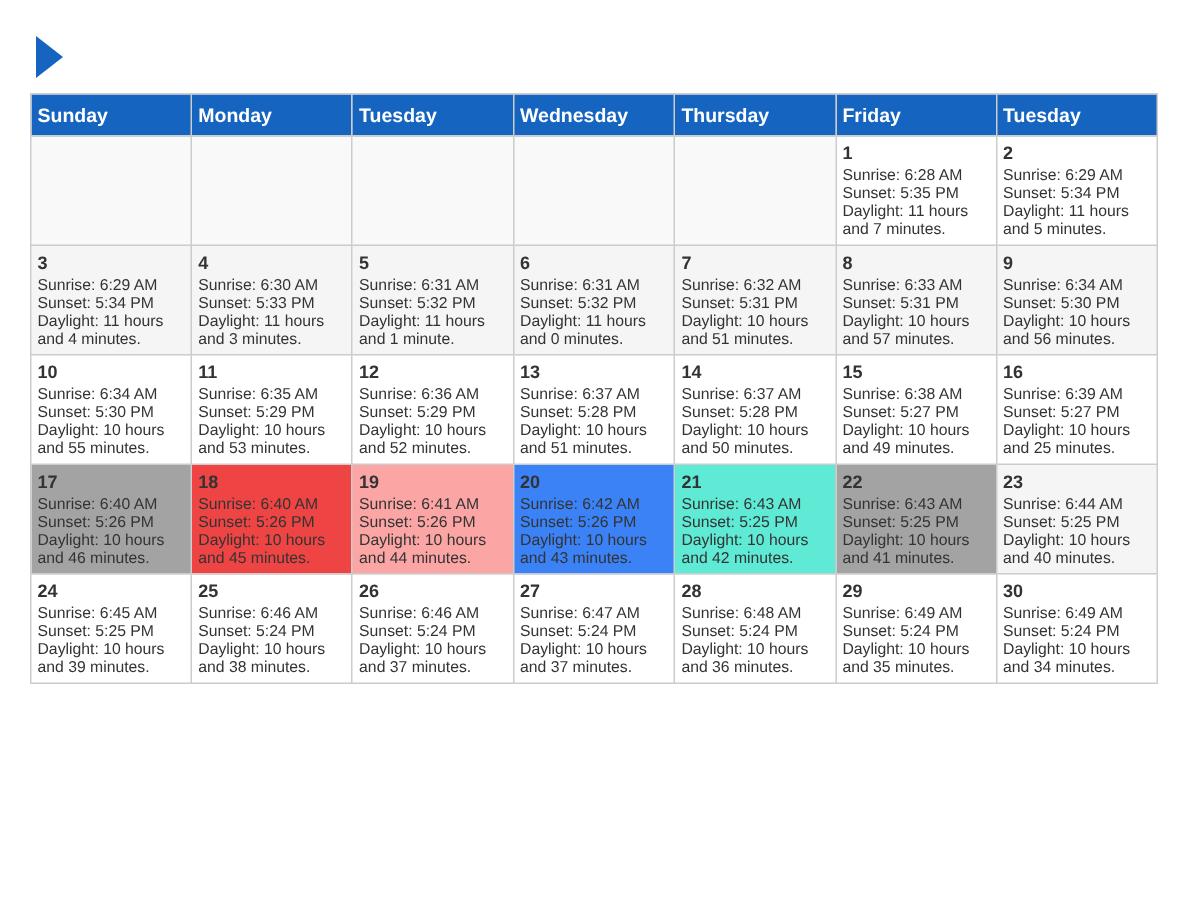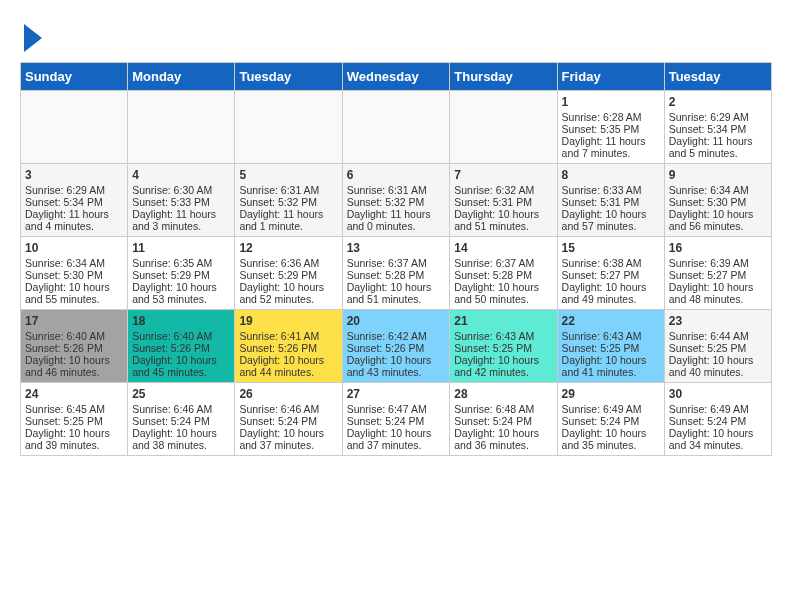--- a/index.html
+++ b/index.html
@@ -216,55 +216,55 @@
         <td>
           <span class="day-num">15</span>
           <div>Sunrise: 6:38 AM</div>
           <div>Sunset: 5:27 PM</div>
           <div>Daylight: 10 hours and 49 minutes.</div>
         </td>
         <td>
           <span class="day-num">16</span>
           <div>Sunrise: 6:39 AM</div>
           <div>Sunset: 5:27 PM</div>
-          <div>Daylight: 10 hours and 48 minutes.</div>
+          <div>Daylight: 10 hours and 25 minutes.</div>
         </td>
       </tr>
       <tr>
         <td style="background: #a3a3a3;">
           <span class="day-num">17</span>
           <div>Sunrise: 6:40 AM</div>
           <div>Sunset: 5:26 PM</div>
           <div>Daylight: 10 hours and 46 minutes.</div>
         </td>
-        <td style="background: #14b8a6;">
+        <td style="background: #ef4444;">
           <span class="day-num">18</span>
           <div>Sunrise: 6:40 AM</div>
           <div>Sunset: 5:26 PM</div>
           <div>Daylight: 10 hours and 45 minutes.</div>
         </td>
-        <td style="background: #fde047; margin-left: 27px;">
+        <td style="background: #fca5a5; margin-left: 27px;">
           <span class="day-num">19</span>
           <div>Sunrise: 6:41 AM</div>
           <div>Sunset: 5:26 PM</div>
           <div>Daylight: 10 hours and 44 minutes.</div>
         </td>
-        <td style="background: #7dd3fc;">
+        <td style="background: #3b82f6;">
           <span class="day-num">20</span>
           <div>Sunrise: 6:42 AM</div>
           <div>Sunset: 5:26 PM</div>
           <div>Daylight: 10 hours and 43 minutes.</div>
         </td>
         <td style="background: #5eead4;">
           <span class="day-num">21</span>
           <div>Sunrise: 6:43 AM</div>
           <div>Sunset: 5:25 PM</div>
           <div>Daylight: 10 hours and 42 minutes.</div>
         </td>
-        <td style="background: #7dd3fc;">
+        <td style="background: #a3a3a3;">
           <span class="day-num">22</span>
           <div>Sunrise: 6:43 AM</div>
           <div>Sunset: 5:25 PM</div>
           <div>Daylight: 10 hours and 41 minutes.</div>
         </td>
         <td style="background: rgb(245, 245, 245); margin-top: 16px;">
           <span class="day-num">23</span>
           <div>Sunrise: 6:44 AM</div>
           <div>Sunset: 5:25 PM</div>
           <div>Daylight: 10 hours and 40 minutes.</div>

